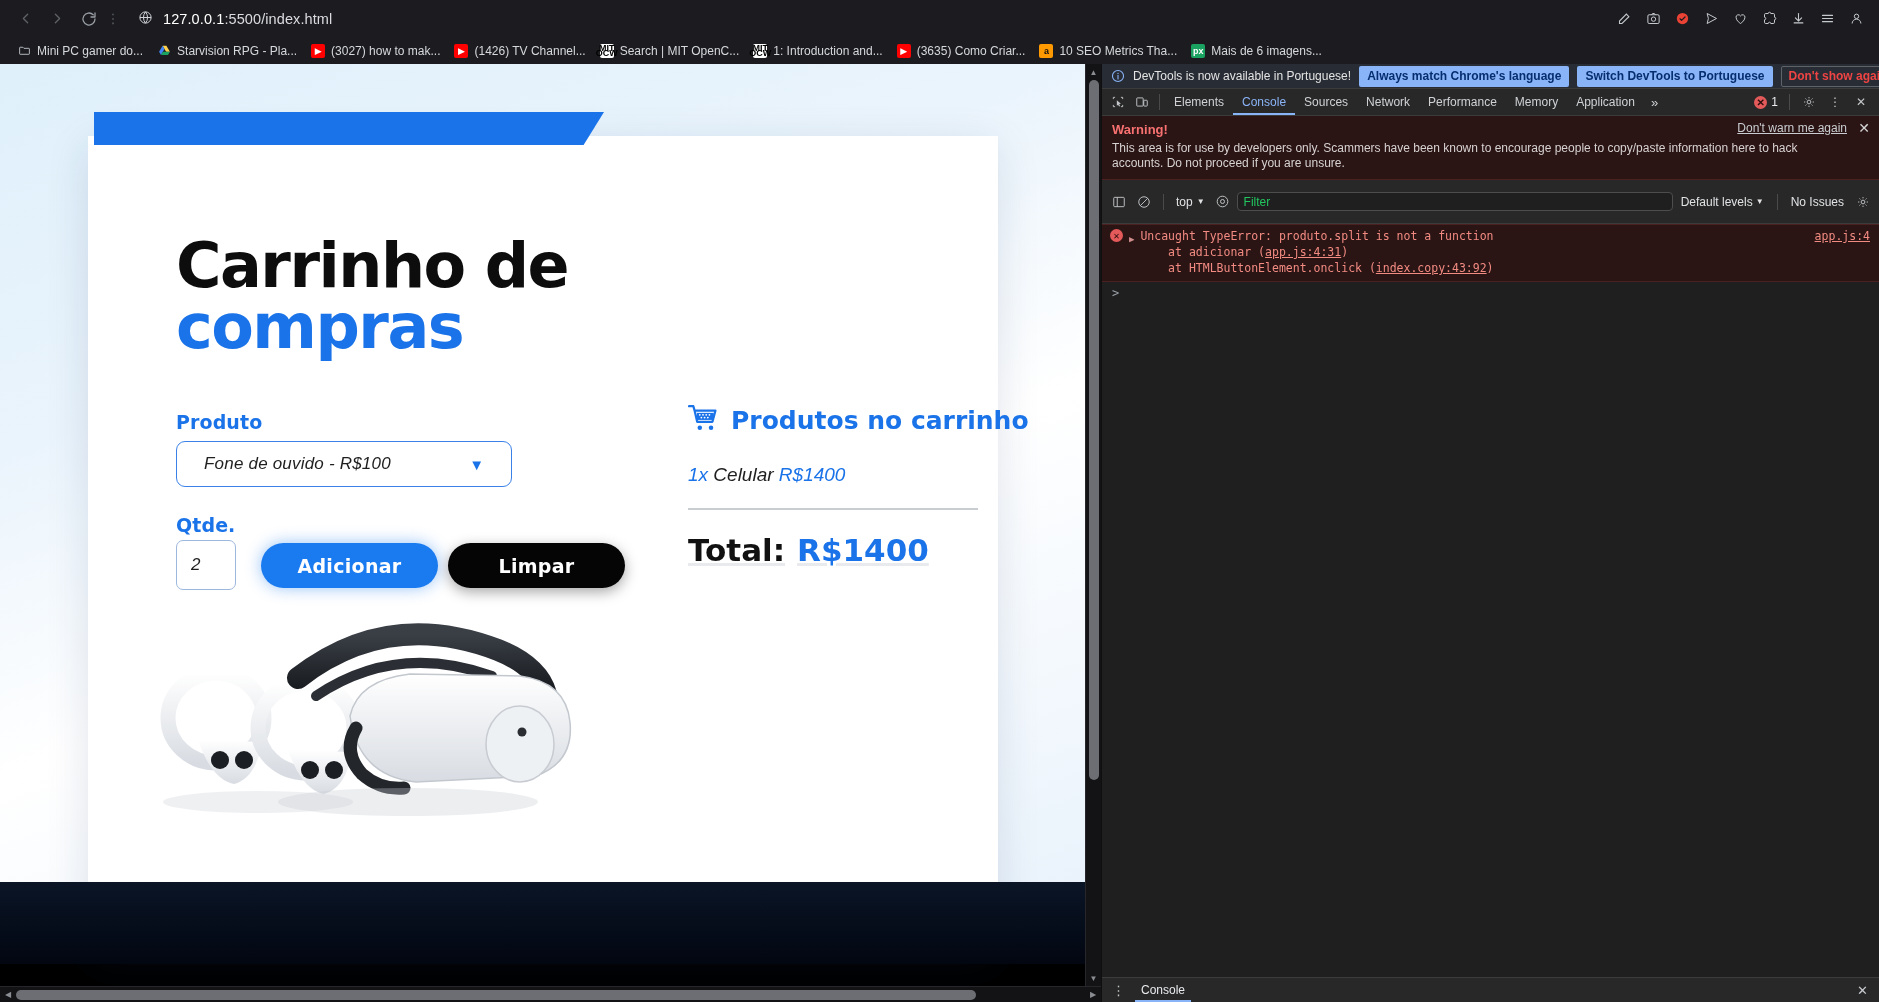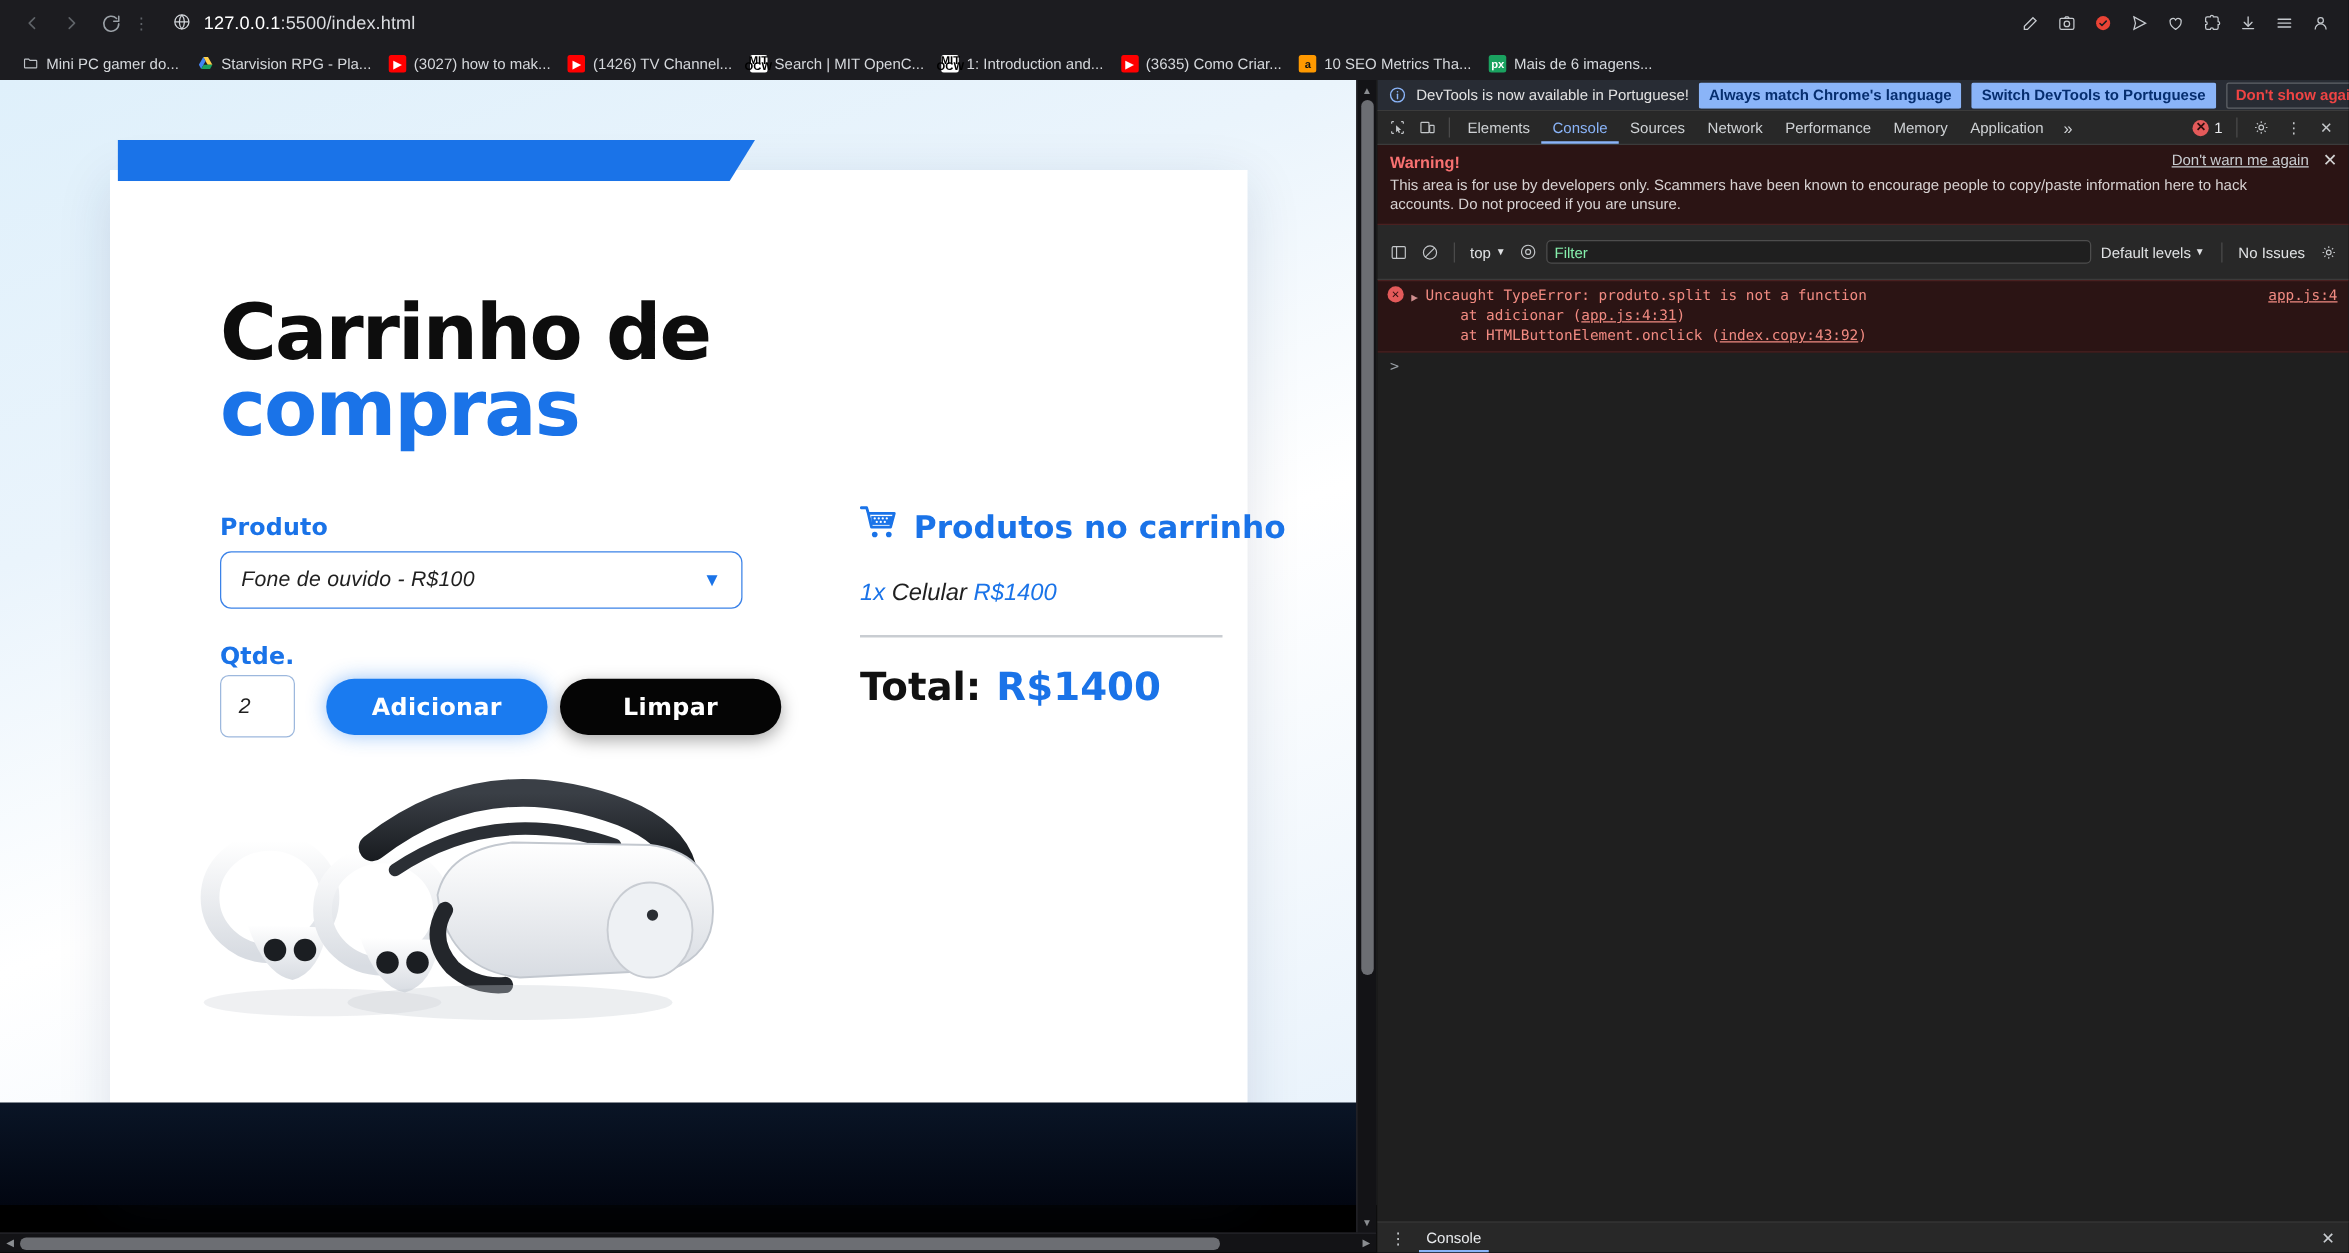--- a/index.html
+++ b/index.html
@@ -79,23 +79,23 @@
 
   .form-label {
     position: absolute; left: 88px;
     color: #1a73e8; font-weight: 700; font-size: 19px; letter-spacing: .1px;
     font-family: "DejaVu Sans", sans-serif;
   }
   .lbl-produto { top: 275px; }
   .lbl-qtde { top: 378px; }
 
   .select-box {
-    position: absolute; left: 88px; top: 305px; width: 418px; height: 46px;
+    position: absolute; left: 88px; top: 305px; width: 336px; height: 46px;
     border: 1.4px solid #3b82e8; border-radius: 9px; background: #fff;
-    display: flex; align-items: center; padding: 0 16px;
+    display: flex; align-items: center; padding: 0 27px;
   }
   .select-box .val {
     flex: 1; font-style: italic; font-size: 17px; color: #1f1f1f; letter-spacing: .2px;
   }
   .caret { color: #1a73e8; font-size: 15px; line-height: 1; }
 
   .qty-box {
     position: absolute; left: 88px; top: 404px; width: 60px; height: 50px;
     border: 1.3px solid #9db8dd; border-radius: 7px; background: #fff;
     display: flex; align-items: center; padding: 0 14px;
@@ -132,21 +132,21 @@
     white-space: nowrap;
   }
   .cart-item .qty { color: #1a73e8; }
   .cart-item .name { color: #1f1f1f; }
   .cart-item .price { color: #1a73e8; }
   .cart-rule {
     position: absolute; left: 600px; top: 372px; width: 290px; height: 1.5px; background: #c9cdd2;
   }
   .cart-total {
     position: absolute; left: 600px; top: 396px; display: flex; gap: 12px; align-items: baseline;
-    font-family: "DejaVu Sans", sans-serif; font-weight: 700; font-size: 31px;
+    font-family: "DejaVu Sans", sans-serif; font-weight: 700; font-size: 31px; text-decoration: underline;
   }
   .cart-total .k { color: #111; }
   .cart-total .v { color: #1a73e8; }
 
   .page-footer {
     position: absolute; left: 0; top: 818px; width: 1101px; height: 82px;
     background: linear-gradient(180deg, #0a1526 0%, #020611 100%);
   }
 
   
@@ -216,21 +216,21 @@
   .warn-band .wclose { position: absolute; right: 9px; top: 4px; color: #d4d4d4; font-size: 14px; }
 
   .console-toolbar {
     height: 44px; display: flex; align-items: center; gap: 4px; padding: 0 6px;
     background: #282828; border-bottom: 1px solid #3b3b3b;
   }
   .ct-ic { width: 21px; height: 21px; display: flex; align-items: center; justify-content: center; color: #c4c7ca; }
   .ctx-sel { display: flex; align-items: center; gap: 4px; color: #e0e2e4; font-size: 12px; padding: 0 3px; }
   .filter-input {
     flex: 1; height: 19px; background: #1f1f1f; border: 1px solid #4d4d4d; border-radius: 4px;
-    color: #86efac; font-size: 12px; padding: 0 6px; display: flex; align-items: center;
+    color: #22c55e; font-size: 12px; padding: 0 6px; display: flex; align-items: center;
   }
   .levels { color: #e0e2e4; font-size: 12px; display: flex; align-items: center; gap: 3px; padding: 0 4px; }
   .no-issues { color: #e0e2e4; font-size: 12px; padding: 0 4px; }
 
   .console-body { flex: 1; background: #1f1f1f; overflow: hidden; position: relative; }
   .err-row {
     background: #2b1414; border-top: 1px solid #4a2020; border-bottom: 1px solid #4a2020;
     padding: 3px 8px 5px 8px; display: flex; gap: 6px; position: relative;
     font-family: "DejaVu Sans Mono", monospace; font-size: 11.5px; line-height: 16px;
   }

